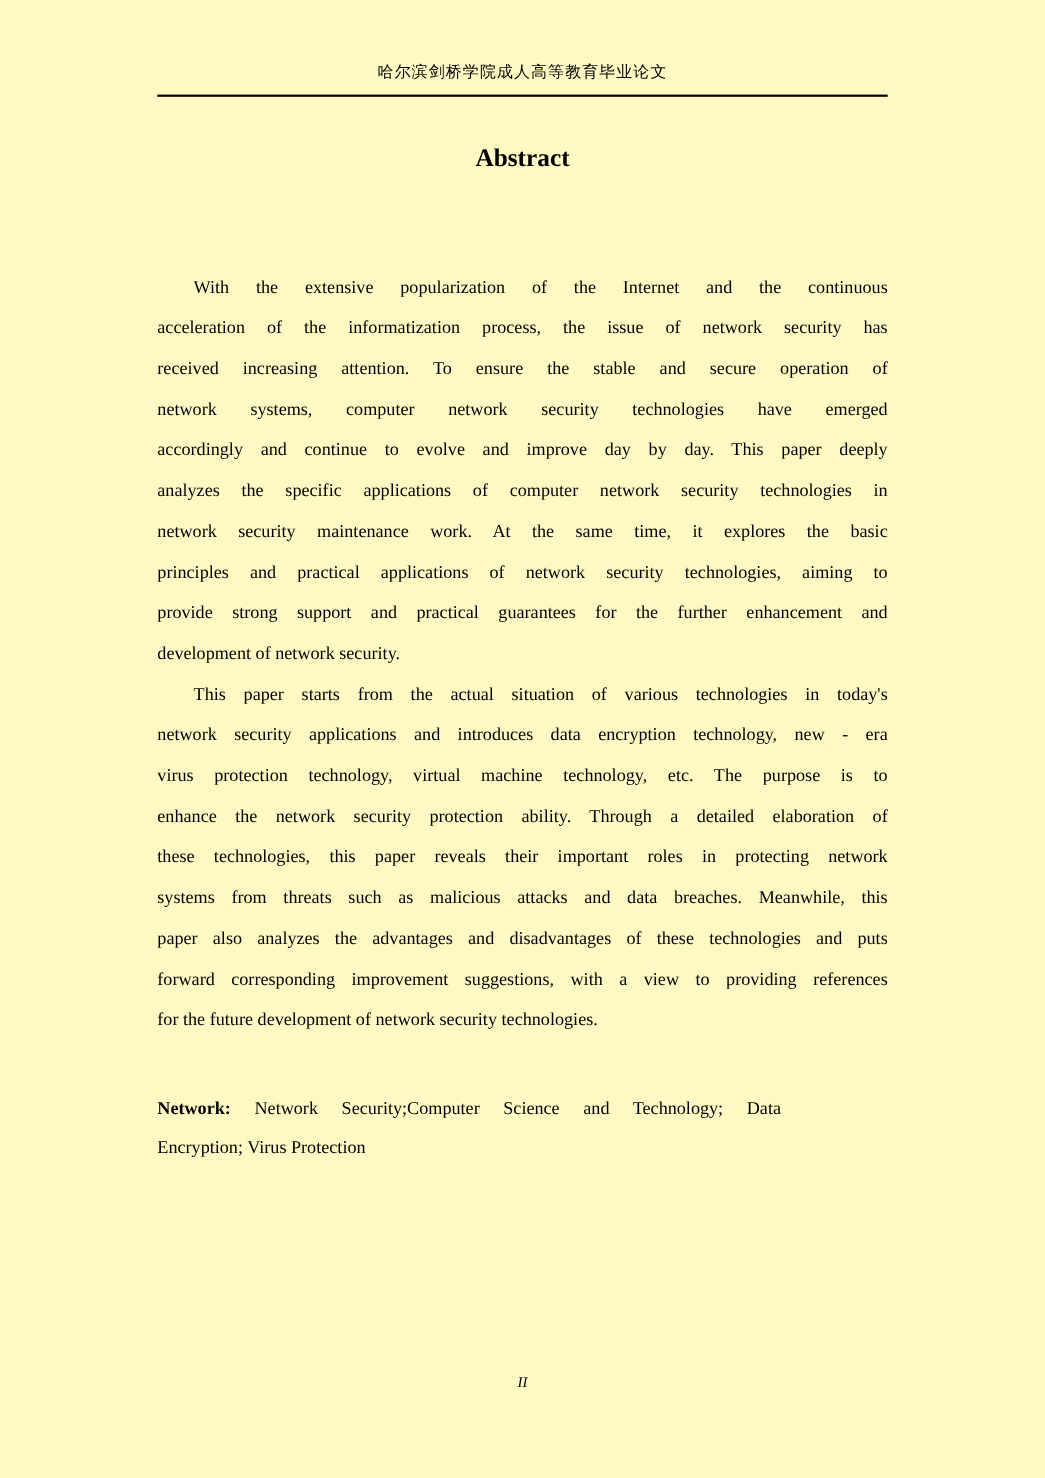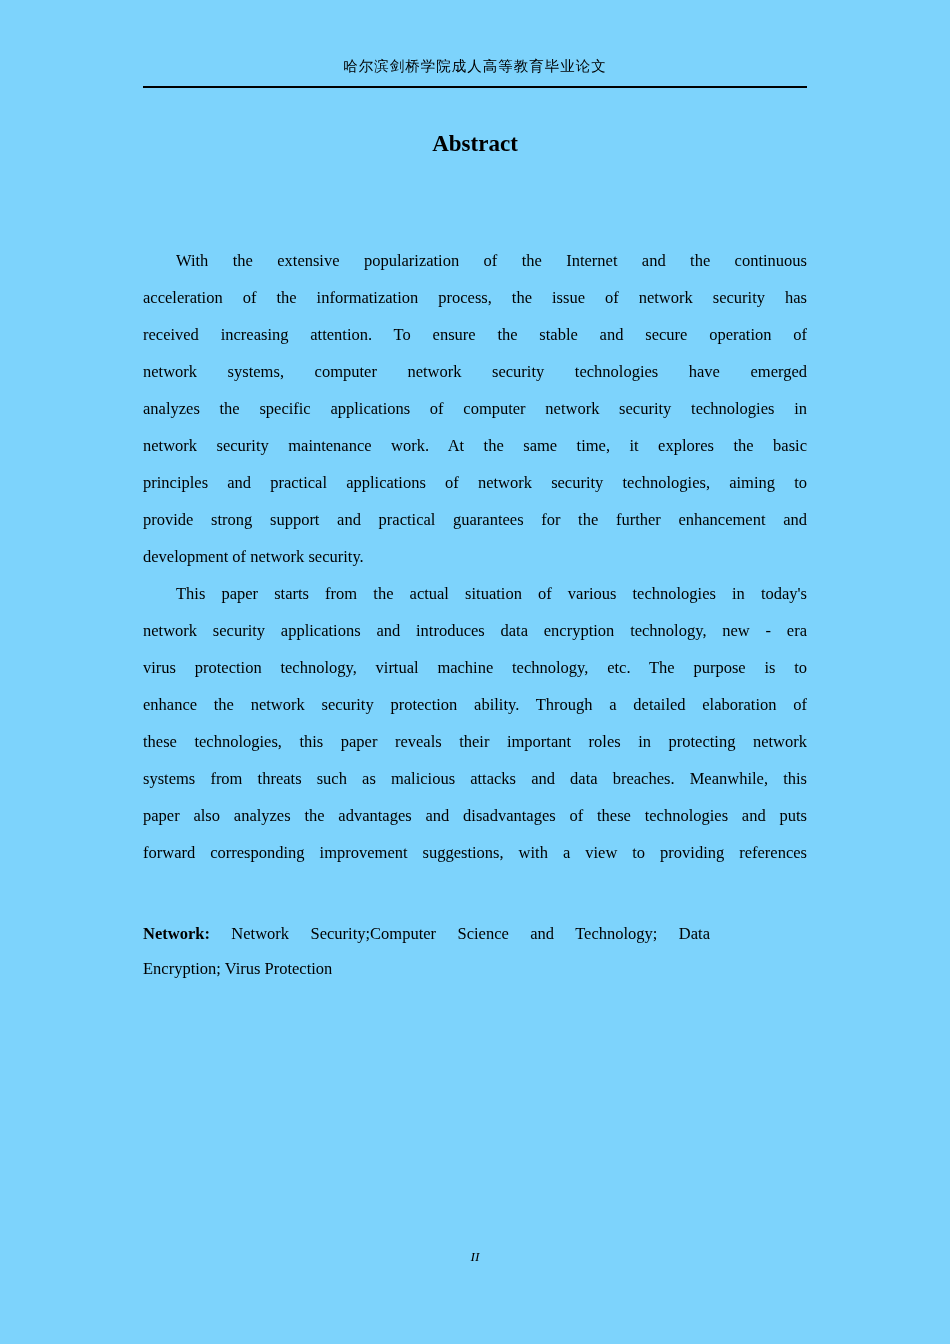--- a/index.html
+++ b/index.html
@@ -4,21 +4,21 @@
 <style>
   html, body {
     margin: 0;
     padding: 0;
     background: #ffffff;
   }
   .page {
     position: relative;
     width: 950px;
     height: 1344px;
-    background: #7dd3fc;
+    background: #fef9c3;
     color: #000000;
     font-family: "Liberation Serif", "DejaVu Serif", serif;
     overflow: hidden;
   }
   .content {
     padding: 0 143px;
   }
   .header-text {
     padding-top: 56px;
     text-align: center;
@@ -94,35 +94,37 @@
     </header>
 
     <h1 class="page-title">Abstract</h1>
 
     <main class="body-text">
       <div class="para">
           <div class="line first">With the extensive popularization of the Internet and the continuous</div>
           <div class="line">acceleration of the informatization process, the issue of network security has</div>
           <div class="line">received increasing attention. To ensure the stable and secure operation of</div>
           <div class="line">network systems, computer network security technologies have emerged</div>
+          <div class="line">accordingly and continue to evolve and improve day by day. This paper deeply</div>
           <div class="line">analyzes the specific applications of computer network security technologies in</div>
           <div class="line">network security maintenance work. At the same time, it explores the basic</div>
           <div class="line">principles and practical applications of network security technologies, aiming to</div>
           <div class="line">provide strong support and practical guarantees for the further enhancement and</div>
           <div class="line last">development of network security.</div>
         </div>
       <div class="para">
           <div class="line first">This paper starts from the actual situation of various technologies in today's</div>
           <div class="line">network security applications and introduces data encryption technology, new - era</div>
           <div class="line">virus protection technology, virtual machine technology, etc. The purpose is to</div>
           <div class="line">enhance the network security protection ability. Through a detailed elaboration of</div>
           <div class="line">these technologies, this paper reveals their important roles in protecting network</div>
           <div class="line">systems from threats such as malicious attacks and data breaches. Meanwhile, this</div>
           <div class="line">paper also analyzes the advantages and disadvantages of these technologies and puts</div>
           <div class="line">forward corresponding improvement suggestions, with a view to providing references</div>
+          <div class="line last">for the future development of network security technologies.</div>
         </div>
 
       <div class="keywords">
         <div class="kw-line1"><span class="kw-label">Network:</span> <span>Network Security;Computer Science and Technology; Data</span></div>
         <div class="kw-line2">Encryption; Virus Protection</div>
       </div>
     </main>
 
   </div>
 

